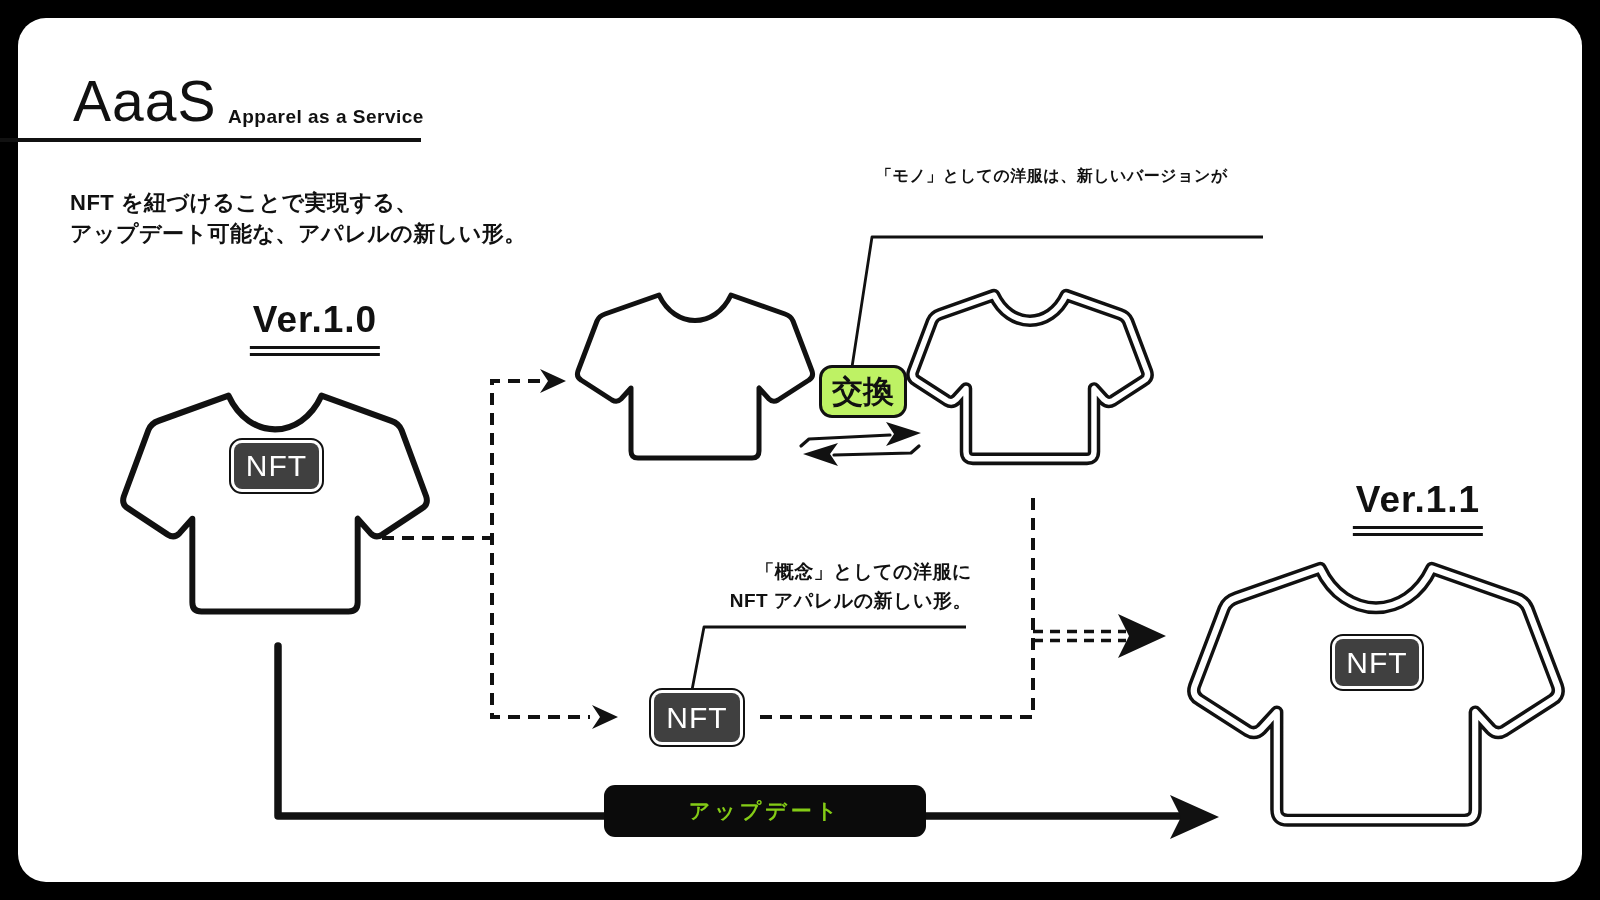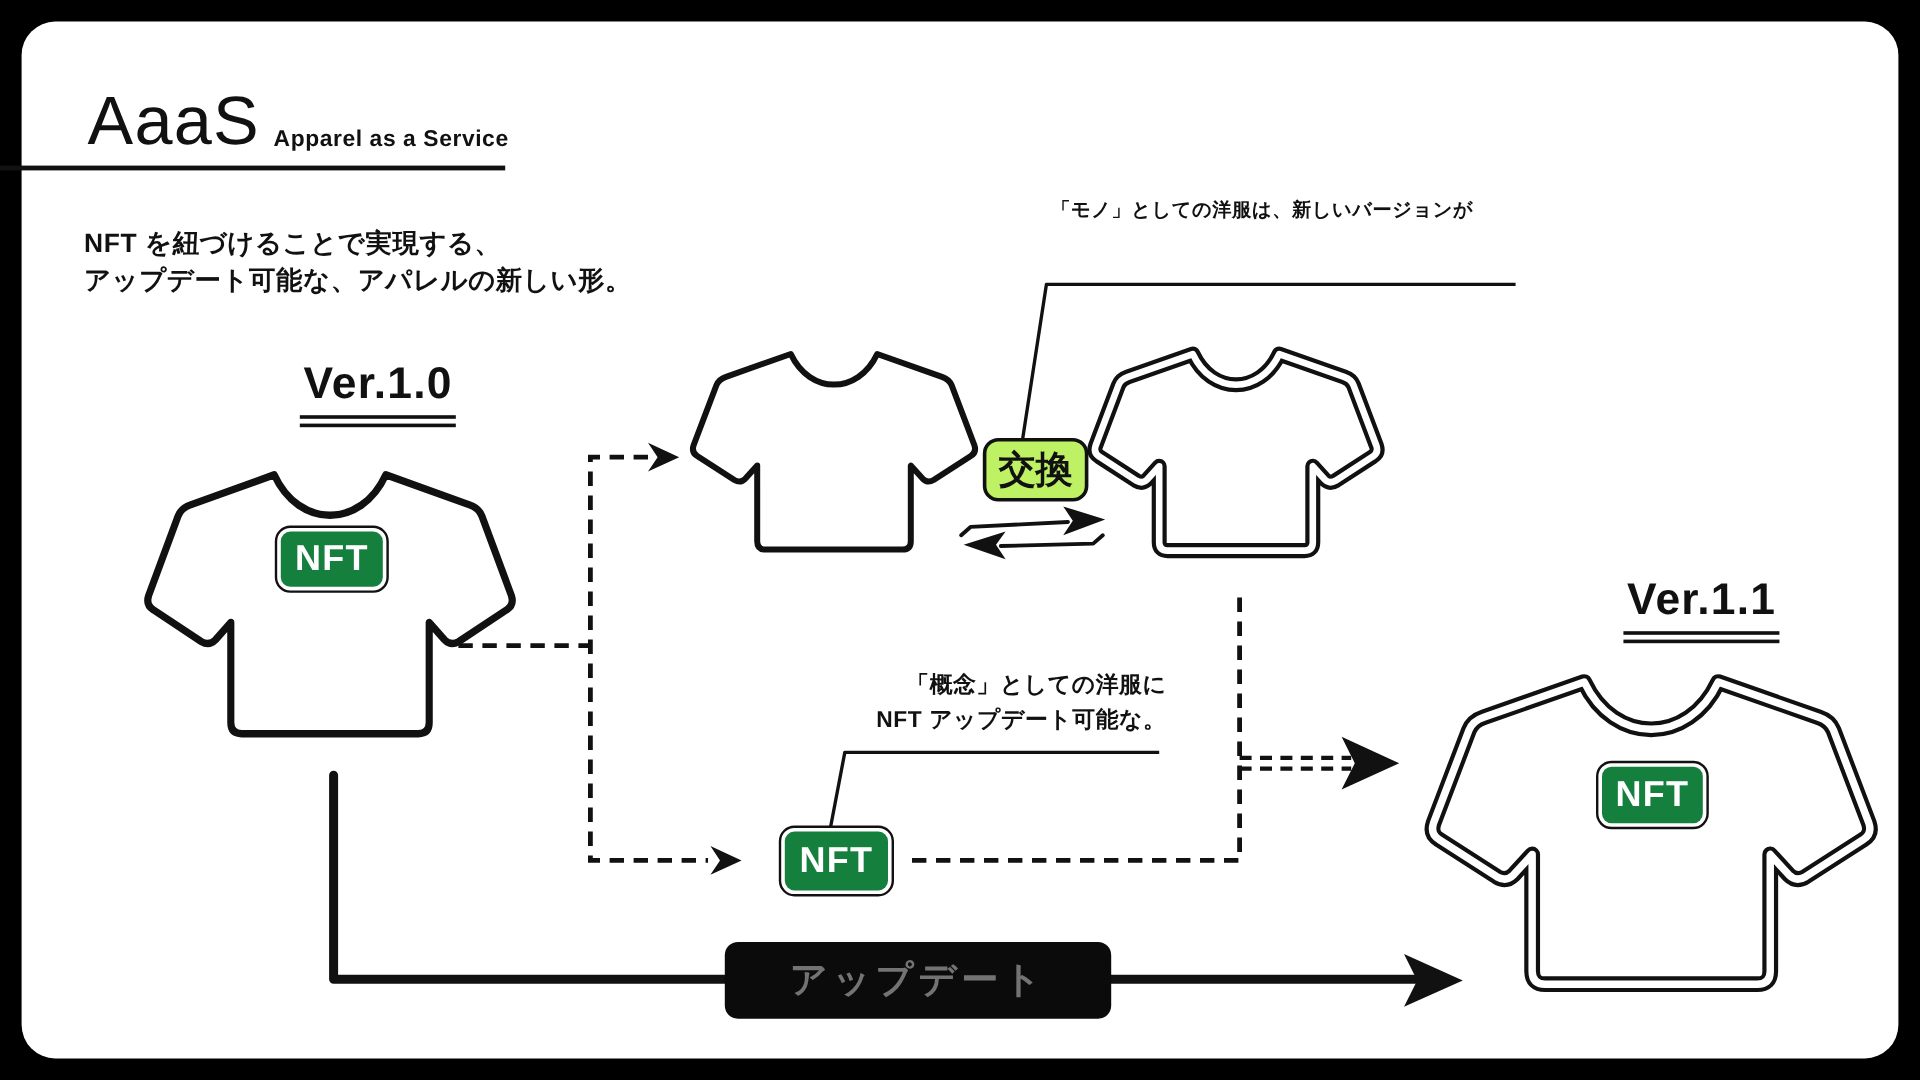--- a/index.html
+++ b/index.html
@@ -12,30 +12,30 @@
   .brand-subtitle{left:228px;top:106px;font-size:19px;font-weight:700;letter-spacing:.5px;}
   .brand-rule{left:0;top:138px;width:421px;height:4px;background:#111;}
   .tagline{left:70px;top:163px;font-size:22px;font-weight:700;line-height:31px;letter-spacing:.5px;margin-top:24px;}
   .note{font-size:16px;font-weight:700;line-height:30px;letter-spacing:.5px;}
   .note-mono{left:876px;top:161px;}
   .note-concept{left:670px;top:557px;width:302px;text-align:right;font-size:19px;line-height:29px;}
   .ver-label{font-weight:800;border-bottom:10px double #111;padding:0 3px 5px;font-size:37px;letter-spacing:1px;white-space:nowrap;margin-left:40px;}
   .ver10{left:275px;top:299px;transform:translateX(-50%);}
   .ver11{left:1378px;top:479px;transform:translateX(-50%);}
   .nft-badge{background:#fff;border:2.5px solid #111;border-radius:13px;padding:3px;box-sizing:border-box;display:flex;}
-  .nft-inner{flex:1;background:#15803d;border-radius:8px;color:#fff;font-weight:700;display:flex;
+  .nft-inner{flex:1;background:#404040;border-radius:8px;color:#fff;font-weight:400;display:flex;
              align-items:center;justify-content:center;font-size:30px;letter-spacing:1px;}
   .badge-v10{left:229px;top:438px;width:95px;height:56px;}
   .badge-center{left:649px;top:688px;width:96px;height:59px;}
   .badge-v11{left:1330px;top:634px;width:94px;height:57px;}
   .exchange-box{left:819px;top:365px;width:88px;height:53px;background:#bef264;border:3.5px solid #111;
                 border-radius:13px;display:flex;align-items:center;justify-content:center;
                 font-size:31px;font-weight:800;box-sizing:border-box;}
-  .update-box{left:604px;top:785px;width:322px;height:64px;background:#0b0b0b;border-radius:11px;color:#737373;
-              display:flex;align-items:center;justify-content:center;font-size:31px;font-weight:800;letter-spacing:4px;}
+  .update-box{left:604px;top:785px;width:322px;height:52px;background:#0b0b0b;border-radius:11px;color:#84cc16;
+              display:flex;align-items:center;justify-content:center;font-size:21px;font-weight:800;letter-spacing:4px;}
   .dash{stroke:#111;stroke-width:4;fill:none;stroke-dasharray:12 8;}
   .dash2{stroke:#111;stroke-width:3.5;fill:none;stroke-dasharray:10 7;}
   .leader{stroke:#111;stroke-width:2.8;fill:none;stroke-linejoin:round;}
   .xarrow{stroke:#111;stroke-width:3.2;fill:none;stroke-linecap:round;stroke-linejoin:round;}
   .ah{fill:#111;stroke:none;}
 </style>
 </head>
 <body>
 
 <div class="canvas">
@@ -105,21 +105,21 @@
   <div class="abs tagline">
     <div>NFT を紐づけることで実現する、</div>
     <div>アップデート可能な、アパレルの新しい形。</div>
   </div>
 
   <div class="abs note note-mono">
     <div>「モノ」としての洋服は、新しいバージョンが</div>
   </div>
   <div class="abs note note-concept">
     <div>「概念」としての洋服に</div>
-    <div>NFT アップデート可能な。</div>
+    <div>NFT アパレルの新しい形。</div>
   </div>
 
   <div class="abs ver-label ver10">Ver.1.0</div>
   <div class="abs ver-label ver11">Ver.1.1</div>
 
   <div class="abs nft-badge badge-v10">
     <div class="nft-inner">NFT</div>
   </div>
   <div class="abs nft-badge badge-center">
     <div class="nft-inner">NFT</div>

